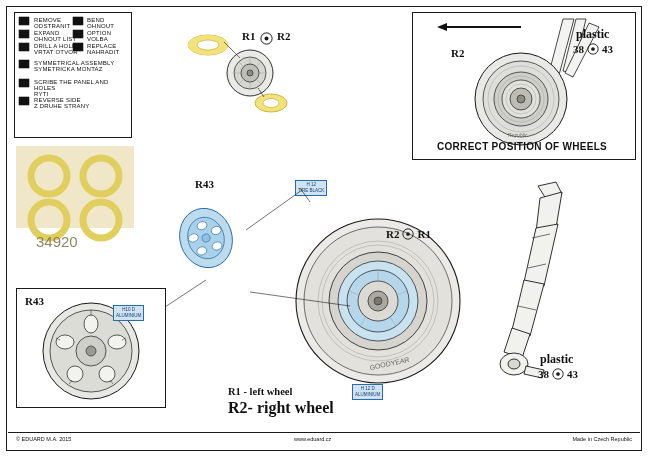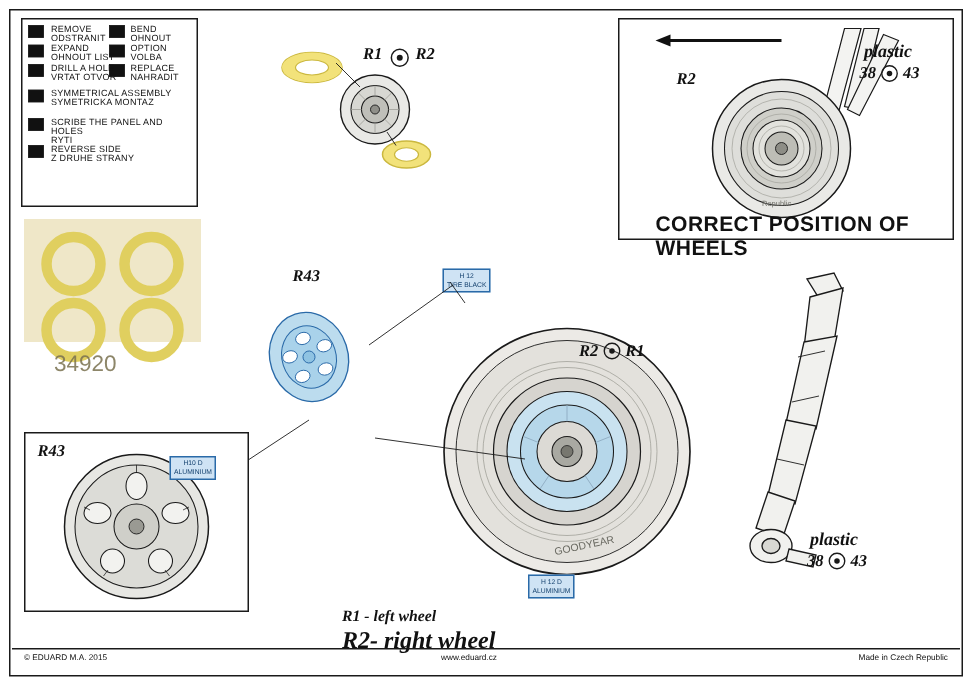--- a/index.html
+++ b/index.html
@@ -9,21 +9,21 @@
     background:#ffffff;overflow:hidden;
   }
   .frame{
     position:absolute;left:6px;top:6px;width:636px;height:445px;
     border:1px solid #1a1a1a;box-sizing:border-box;
   }
   .abs{position:absolute;}
   .box{border:1px solid #1a1a1a;box-sizing:border-box;background:#fff;}
   .cap{font-size:6px;color:#111;letter-spacing:.2px;}
   .blue{color:#1b5fa8;}
-  .partlabel{font-family:"Liberation Serif", serif;font-style:italic;font-weight:bold;font-size:11px;color:#111;}
+  .partlabel{font-family:"Liberation Serif", serif;font-weight:bold;font-size:11px;color:#111;}
   .smalltag{
     display:inline-block;background:#cfe3f4;border:1px solid #2a6aa8;
     color:#14416e;font-size:4.5px;line-height:1.25;text-align:center;padding:1px 2px;
   }
   .footer{font-size:5.5px;color:#111;}
   svg{display:block;}
   .nosel{user-select:none;}
 </style>
 </head>
 <body>
@@ -168,21 +168,21 @@
     <div class="abs" style="left:160px;top:30px;display:flex;align-items:center;gap:3px;">
       <span class="partlabel" style="font-size:11px;">38</span>
       <span>
         <svg width="12" height="12" viewBox="0 0 13 13">
             <circle cx="6.5" cy="6.5" r="5.6" fill="none" stroke="#1a1a1a" stroke-width="1"></circle>
             <circle cx="6.5" cy="6.5" r="2" fill="#1a1a1a"></circle>
           </svg>
       </span>
       <span class="partlabel" style="font-size:11px;">43</span>
     </div>
-    <div class="abs" style="left:24px;top:128px;font-size:14px;font-weight:bold;letter-spacing:.3px;color:#111;">CORRECT POSITION OF WHEELS</div>
+    <div class="abs" style="left:24px;top:128px;font-size:10px;font-weight:bold;letter-spacing:.3px;color:#111;">CORRECT POSITION OF WHEELS</div>
   </div>
 
   <div class="abs" style="left:168px;top:196px;width:80px;height:90px;">
     <svg width="80" height="90" viewBox="0 0 80 90">
       <g transform="translate(38,42) rotate(-18)">
         <ellipse rx="26" ry="30" fill="#bcdcee" stroke="#2a6aa8" stroke-width="0.9"></ellipse>
         <ellipse rx="18" ry="21" fill="#a9d2ea" stroke="#2a6aa8" stroke-width="0.7"></ellipse>
         <g fill="#ffffff" stroke="#2a6aa8" stroke-width="0.6">
           <ellipse cx="0" cy="-13" rx="5" ry="4"></ellipse>
           <ellipse cx="12" cy="-4" rx="5" ry="4"></ellipse>
@@ -306,21 +306,21 @@
     <span class="partlabel" style="font-size:11px;">38</span>
     <span>
       <svg width="12" height="12" viewBox="0 0 13 13">
           <circle cx="6.5" cy="6.5" r="5.6" fill="none" stroke="#1a1a1a" stroke-width="1"></circle>
           <circle cx="6.5" cy="6.5" r="2" fill="#1a1a1a"></circle>
         </svg>
     </span>
     <span class="partlabel" style="font-size:11px;">43</span>
   </div>
 
-  <div class="abs" style="left:228px;top:386px;margin-top:20px;">
+  <div class="abs" style="left:228px;top:386px;">
     <div class="partlabel blue" style="font-size:10.5px;">R1 - left wheel</div>
     <div class="partlabel blue" style="font-size:16px;margin-top:2px;">R2- right wheel</div>
   </div>
 
   <div class="abs" style="left:8px;top:432px;width:632px;height:16px;border-top:1px solid #1a1a1a;">
     <div class="abs footer" style="left:8px;top:3px;">© EDUARD M.A. 2015</div>
     <div class="abs footer" style="left:286px;top:3px;">www.eduard.cz</div>
     <div class="abs footer" style="right:8px;top:3px;">Made in Czech Republic</div>
   </div>
 

